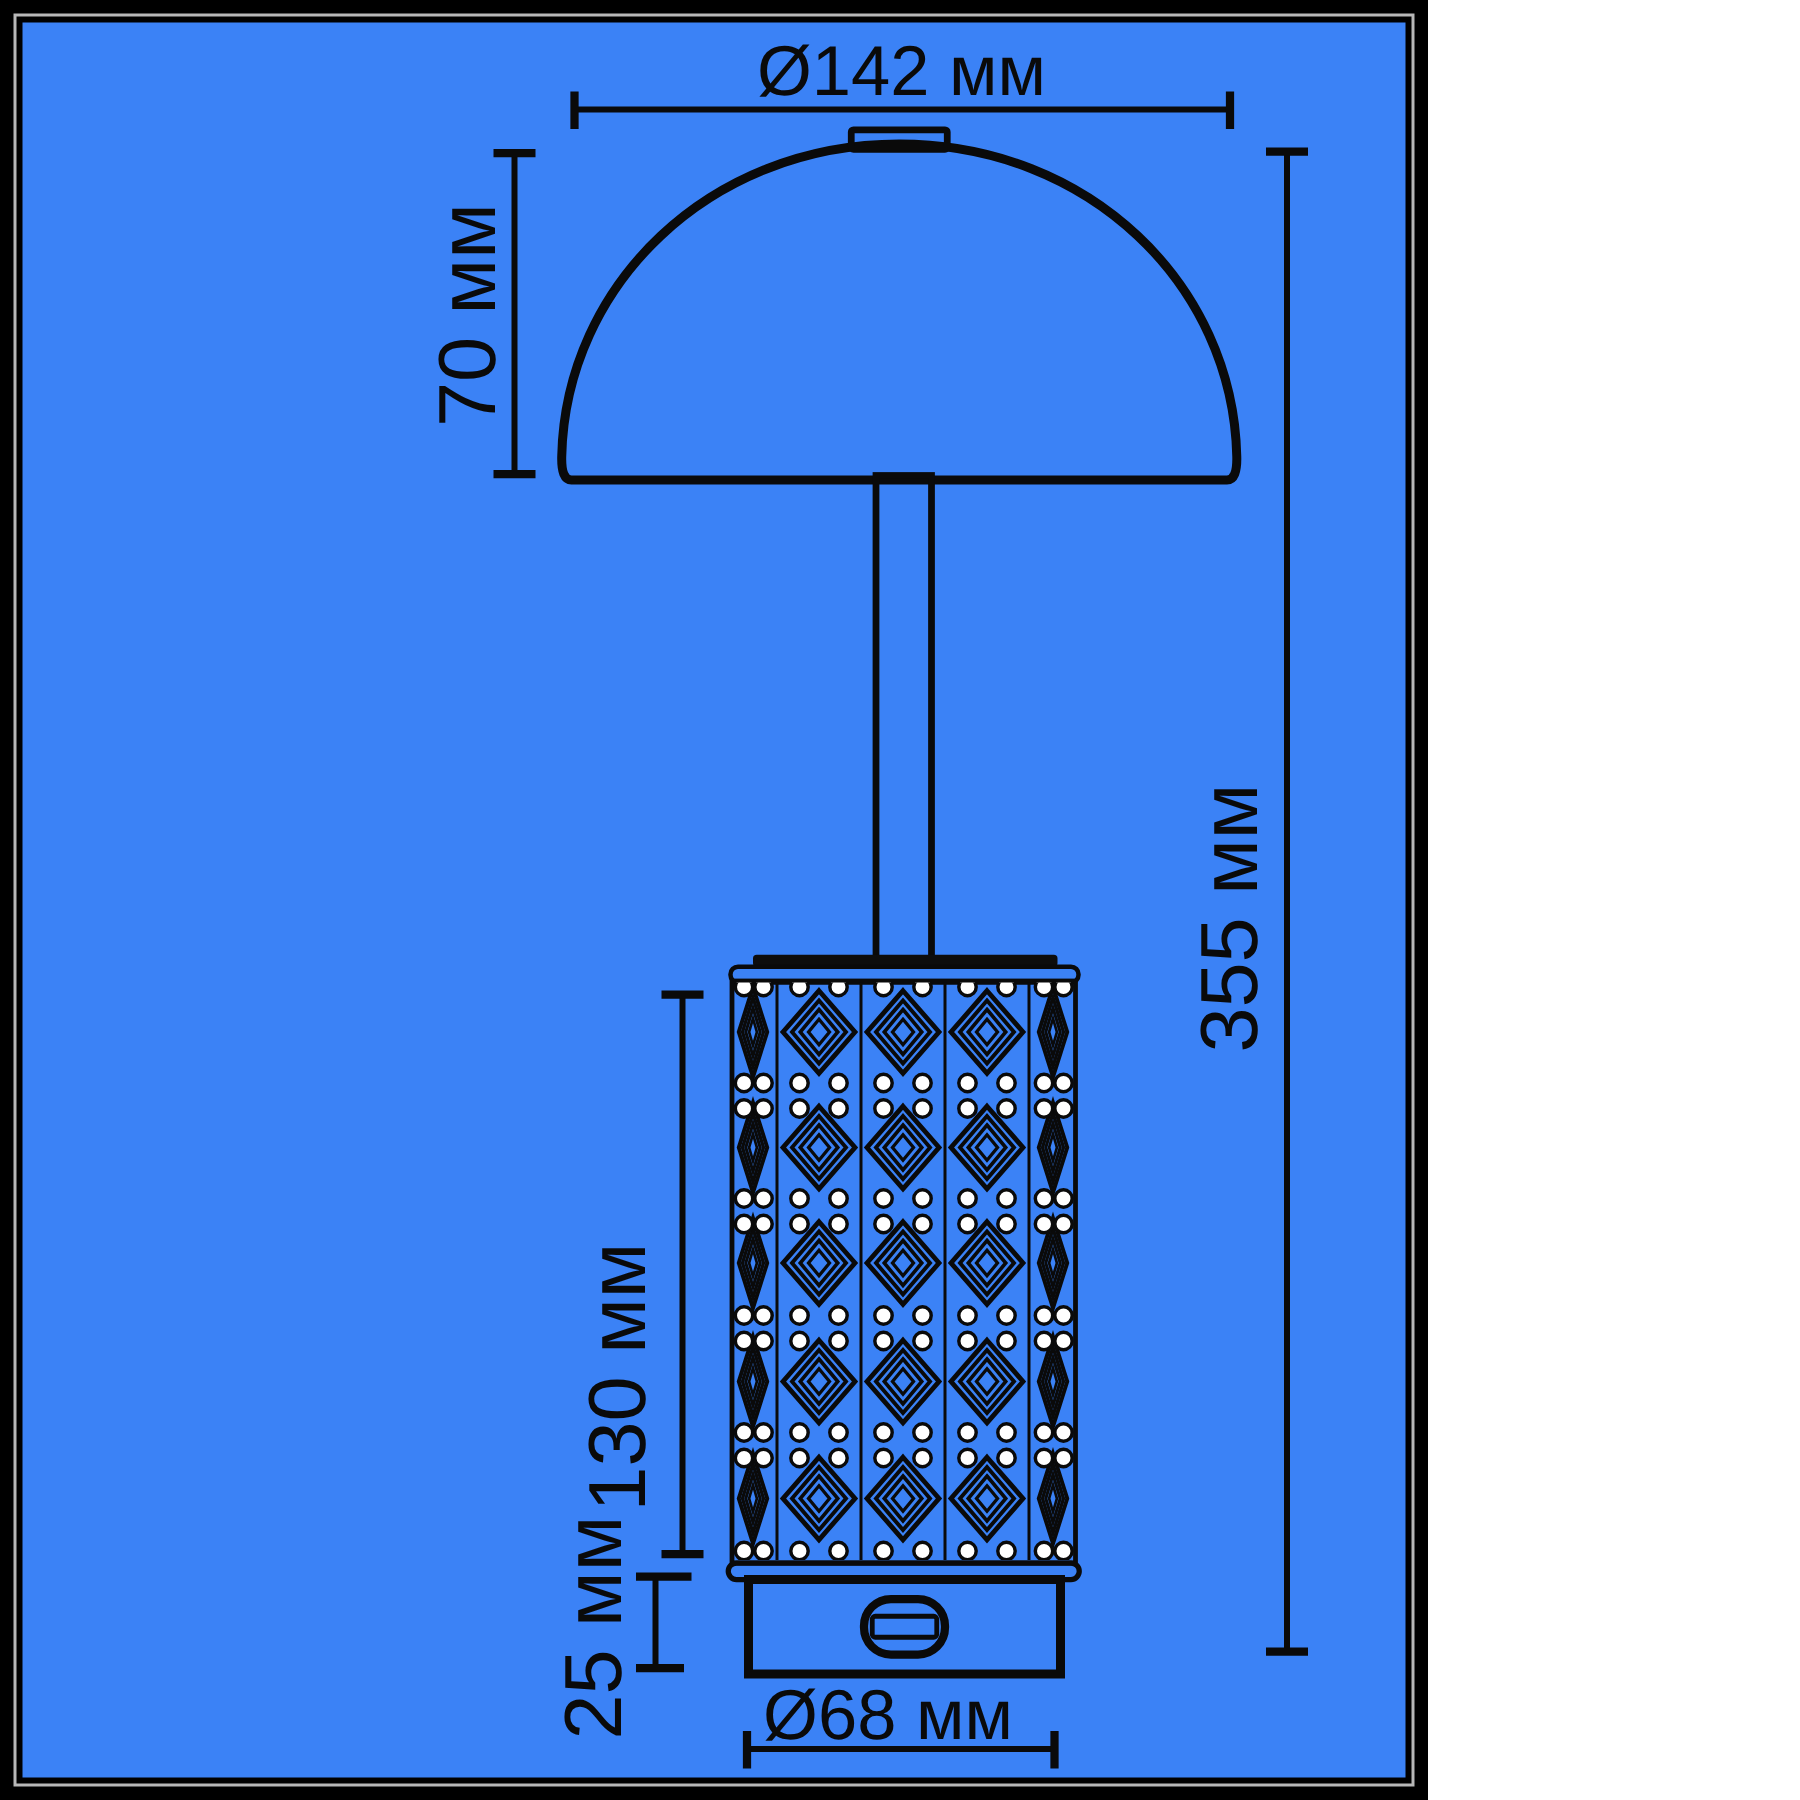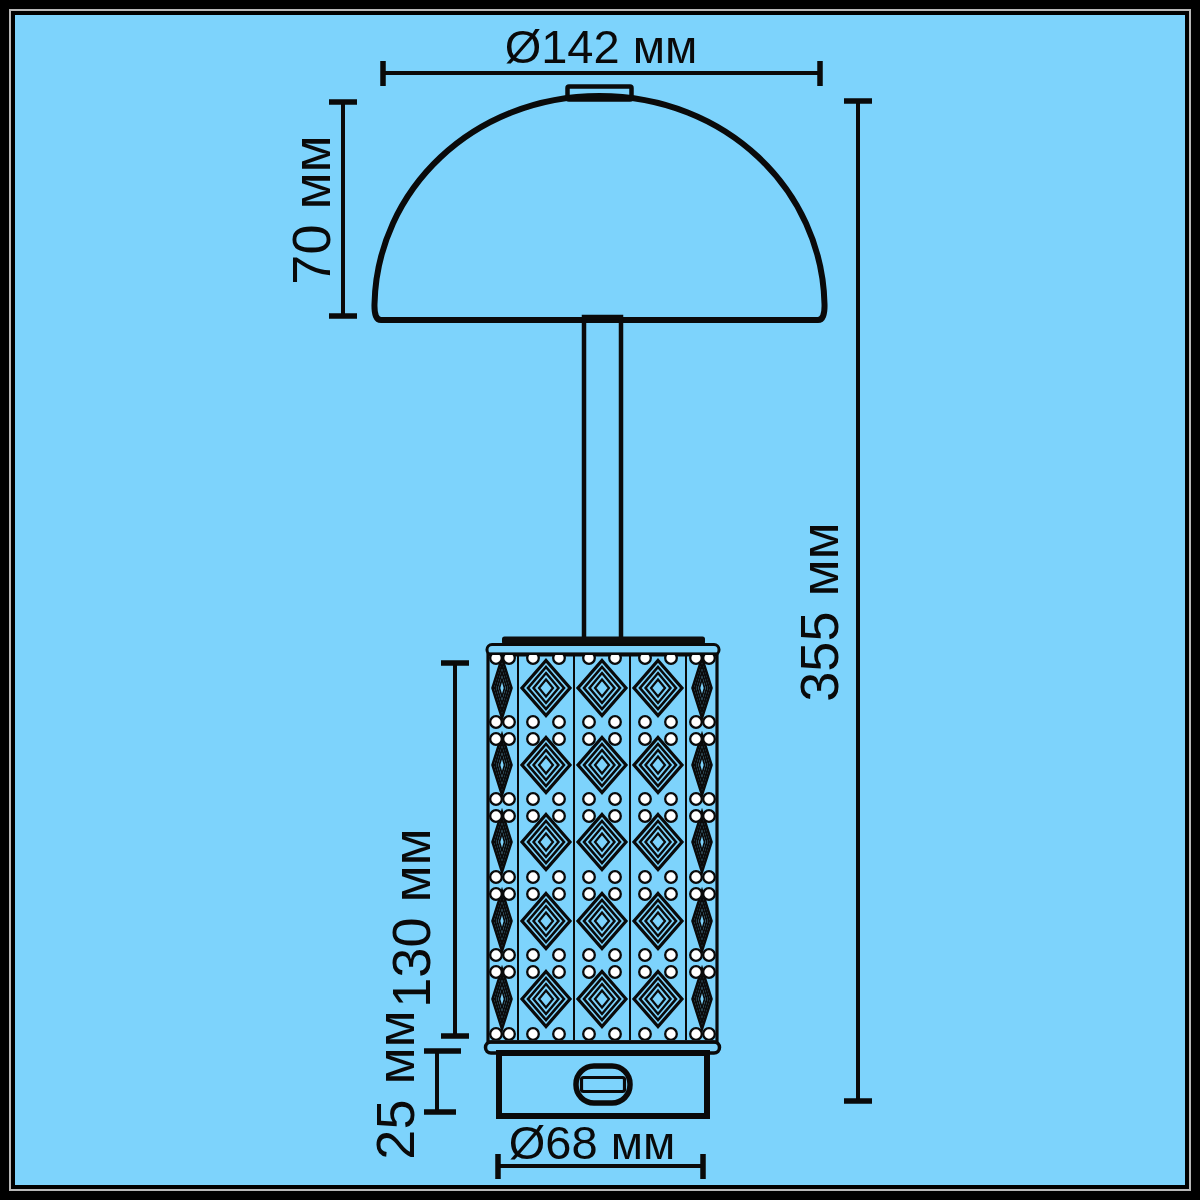--- a/index.html
+++ b/index.html
@@ -1,20 +1,20 @@
 <!DOCTYPE html>
 <html><head>
 <meta charset="utf-8">
 <style>
   html, body { margin: 0; padding: 0; background: #ffffff; }
   .stage {
     position: relative;
-    width: 1200px;
+    width: 952px;
     height: 1200px;
-    background: #7dd3fc;
+    background: #3b82f6;
     font-family: "Liberation Sans", sans-serif;
     overflow: hidden;
   }
   .stage svg { position: absolute; inset: 0; display: block; }
   
   .frame {
     position: absolute; inset: 0;
     pointer-events: none;
     box-shadow:
       inset 0 0 0 9px  #000000,

